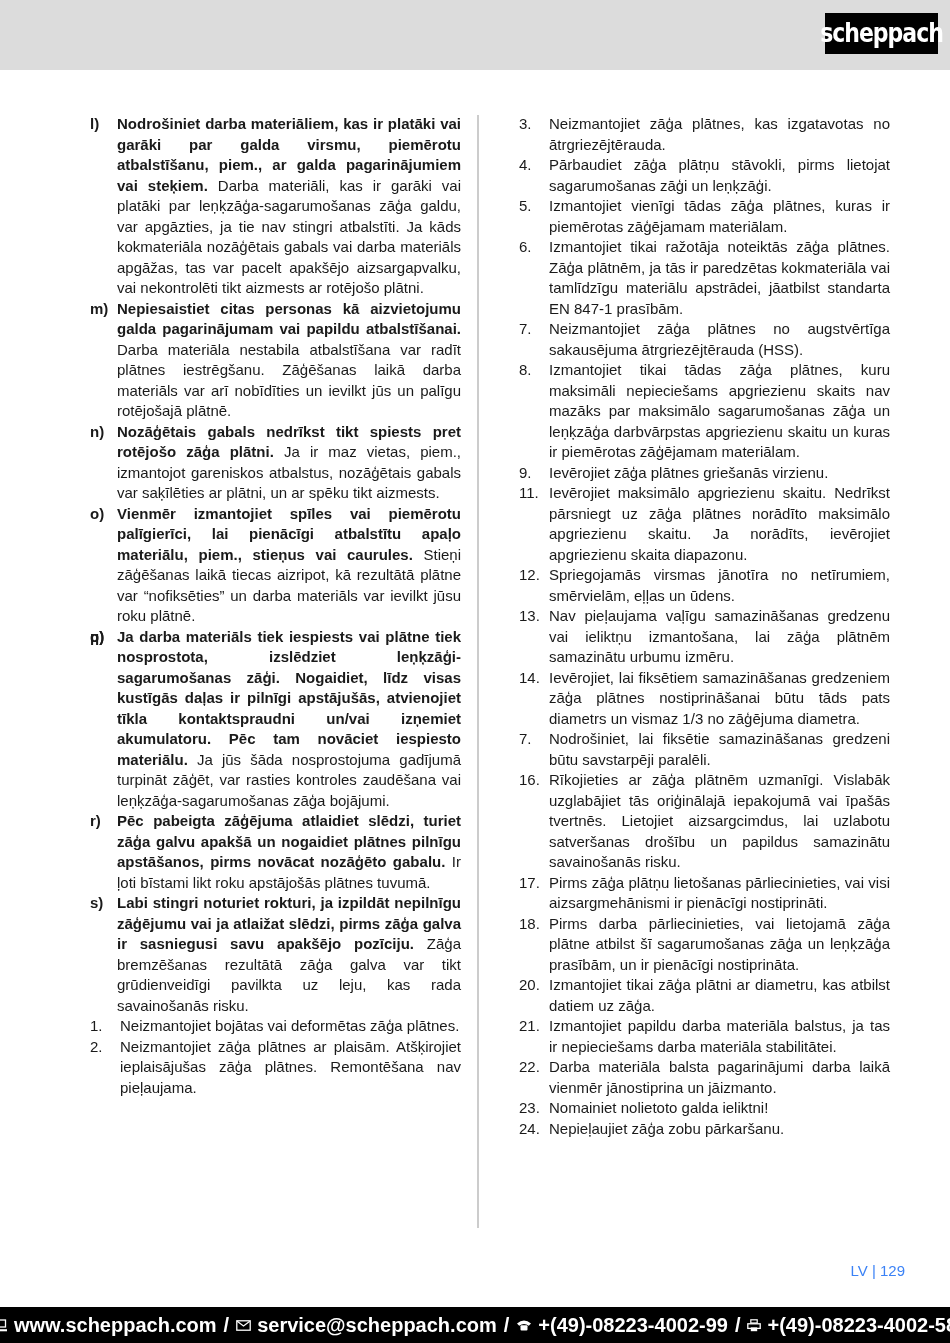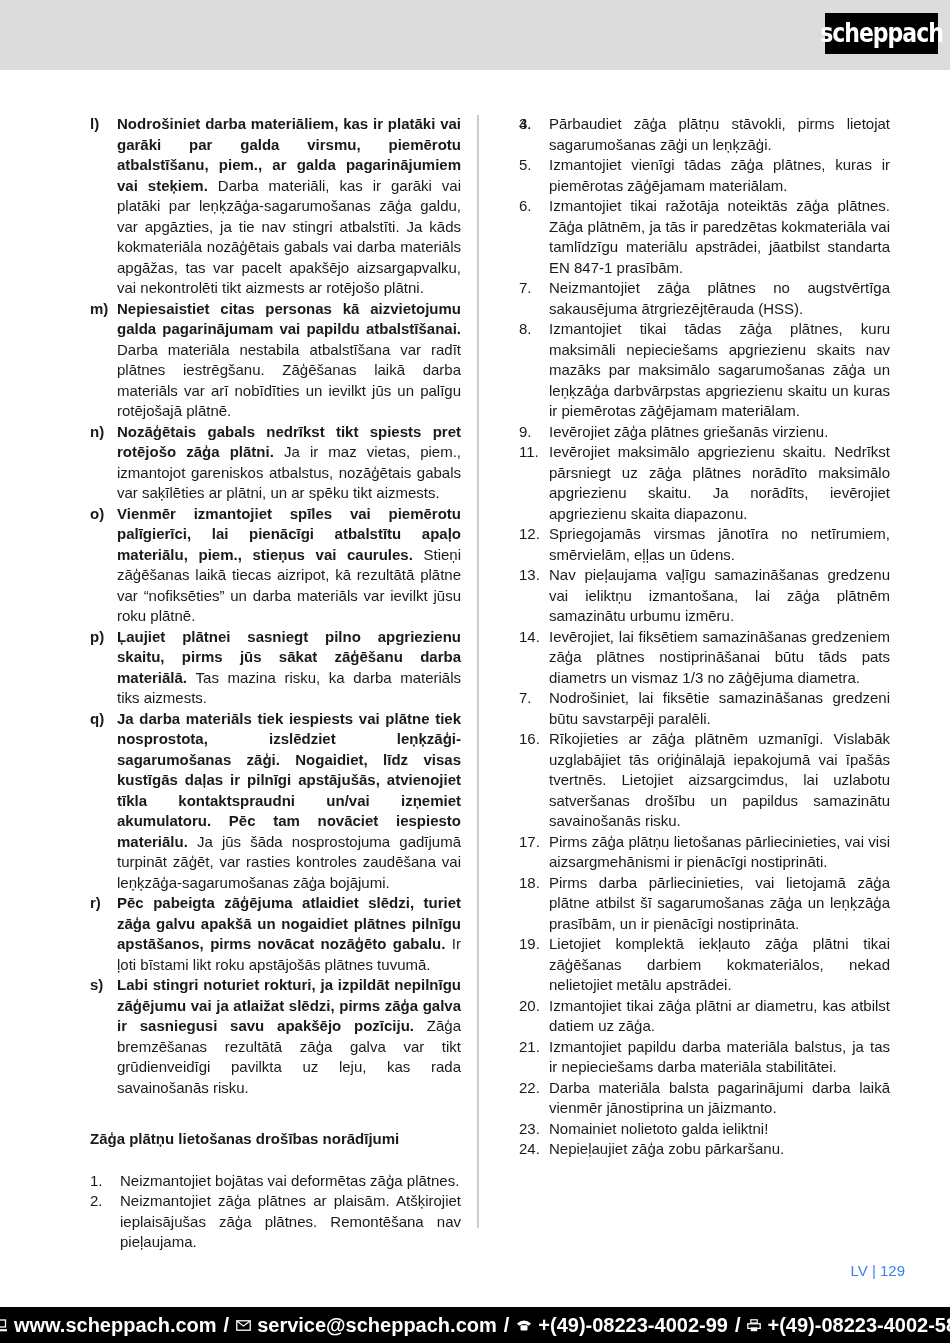--- a/index.html
+++ b/index.html
@@ -46,52 +46,50 @@
       <span class="logo-text">scheppach</span>
     </div>
   </div>
 
   <div class="col col-left">
     <div class="lettered">
         <p class="li"><span class="li-label">l)</span><span class="li-body"><b>Nodrošiniet darba materiāliem, kas ir platāki vai garāki par galda virsmu, piemērotu atbalstīšanu, piem., ar galda pagarinājumiem vai steķiem. </b>Darba materiāli, kas ir garāki vai platāki par leņķzāģa-sagarumošanas zāģa galdu, var apgāzties, ja tie nav stingri atbalstīti. Ja kāds kokmateriāla nozāģētais gabals vai darba materiāls apgāžas, tas var pacelt apakšējo aizsargapvalku, vai nekontrolēti tikt aizmests ar rotējošo plātni.</span></p>
         <p class="li"><span class="li-label">m)</span><span class="li-body"><b>Nepiesaistiet citas personas kā aizvietojumu galda pagarinājumam vai papildu atbalstīšanai. </b>Darba materiāla nestabila atbalstīšana var radīt plātnes iestrēgšanu. Zāģēšanas laikā darba materiāls var arī nobīdīties un ievilkt jūs un palīgu rotējošajā plātnē.</span></p>
         <p class="li"><span class="li-label">n)</span><span class="li-body"><b>Nozāģētais gabals nedrīkst tikt spiests pret rotējošo zāģa plātni. </b>Ja ir maz vietas, piem., izmantojot gareniskos atbalstus, nozāģētais gabals var saķīlēties ar plātni, un ar spēku tikt aizmests.</span></p>
         <p class="li"><span class="li-label">o)</span><span class="li-body"><b>Vienmēr izmantojiet spīles vai piemērotu palīgierīci, lai pienācīgi atbalstītu apaļo materiālu, piem., stieņus vai caurules. </b>Stieņi zāģēšanas laikā tiecas aizripot, kā rezultātā plātne var “nofiksēties” un darba materiāls var ievilkt jūsu roku plātnē.</span></p>
-        <p class="li"><span class="li-label">p)</span><span class="li-body"><b>Ļaujiet plātnei sasniegt pilno apgriezienu skaitu, pirms jūs sākat zāģēšanu darba materiālā. </b>Tas mazina risku, ka darba materiāls tiks aizmests.</span></p>
+        <p class="li"><span class="li-label">p)</span></p>
         <p class="li"><span class="li-label">q)</span><span class="li-body"><b>Ja darba materiāls tiek iespiests vai plātne tiek nosprostota, izslēdziet leņķzāģi-sagarumošanas zāģi. Nogaidiet, līdz visas kustīgās daļas ir pilnīgi apstājušās, atvienojiet tīkla kontaktspraudni un/vai izņemiet akumulatoru. Pēc tam novāciet iespiesto materiālu. </b>Ja jūs šāda nosprostojuma gadījumā turpināt zāģēt, var rasties kontroles zaudēšana vai leņķzāģa-sagarumošanas zāģa bojājumi.</span></p>
         <p class="li"><span class="li-label">r)</span><span class="li-body"><b>Pēc pabeigta zāģējuma atlaidiet slēdzi, turiet zāģa galvu apakšā un nogaidiet plātnes pilnīgu apstāšanos, pirms novācat nozāģēto gabalu. </b>Ir ļoti bīstami likt roku apstājošās plātnes tuvumā.</span></p>
         <p class="li"><span class="li-label">s)</span><span class="li-body"><b>Labi stingri noturiet rokturi, ja izpildāt nepilnīgu zāģējumu vai ja atlaižat slēdzi, pirms zāģa galva ir sasniegusi savu apakšējo pozīciju. </b>Zāģa bremzēšanas rezultātā zāģa galva var tikt grūdienveidīgi pavilkta uz leju, kas rada savainošanās risku.</span></p>
       </div>
-    <div class="section-heading">Zāģa plātņu lietošanas drošības norādījumi</div>
     <div class="numbered">
         <p class="li"><span class="li-label">1.</span><span class="li-body">Neizmantojiet bojātas vai deformētas zāģa plātnes.</span></p>
         <p class="li"><span class="li-label">2.</span><span class="li-body">Neizmantojiet zāģa plātnes ar plaisām. Atšķirojiet ieplaisājušas zāģa plātnes. Remontēšana nav pieļaujama.</span></p>
       </div>
   </div>
 
   <div class="divider"></div>
 
   <div class="col col-right">
     <div class="numbered">
-        <p class="li"><span class="li-label">3.</span></p>
+        <p class="li"><span class="li-label">3.</span><span class="li-body">Neizmantojiet zāģa plātnes, kas izgatavotas no ātrgriezējtērauda.</span></p>
         <p class="li"><span class="li-label">4.</span><span class="li-body">Pārbaudiet zāģa plātņu stāvokli, pirms lietojat sagarumošanas zāģi un leņķzāģi.</span></p>
         <p class="li"><span class="li-label">5.</span><span class="li-body">Izmantojiet vienīgi tādas zāģa plātnes, kuras ir piemērotas zāģējamam materiālam.</span></p>
         <p class="li"><span class="li-label">6.</span><span class="li-body">Izmantojiet tikai ražotāja noteiktās zāģa plātnes. Zāģa plātnēm, ja tās ir paredzētas kokmateriāla vai tamlīdzīgu materiālu apstrādei, jāatbilst standarta EN 847-1 prasībām.</span></p>
         <p class="li"><span class="li-label">7.</span><span class="li-body">Neizmantojiet zāģa plātnes no augstvērtīga sakausējuma ātrgriezējtērauda (HSS).</span></p>
         <p class="li"><span class="li-label">8.</span><span class="li-body">Izmantojiet tikai tādas zāģa plātnes, kuru maksimāli nepieciešams apgriezienu skaits nav mazāks par maksimālo sagarumošanas zāģa un leņķzāģa darbvārpstas apgriezienu skaitu un kuras ir piemērotas zāģējamam materiālam.</span></p>
         <p class="li"><span class="li-label">9.</span><span class="li-body">Ievērojiet zāģa plātnes griešanās virzienu.</span></p>
         <p class="li"><span class="li-label">11.</span><span class="li-body">Ievērojiet maksimālo apgriezienu skaitu. Nedrīkst pārsniegt uz zāģa plātnes norādīto maksimālo apgriezienu skaitu. Ja norādīts, ievērojiet apgriezienu skaita diapazonu.</span></p>
         <p class="li"><span class="li-label">12.</span><span class="li-body">Spriegojamās virsmas jānotīra no netīrumiem, smērvielām, eļļas un ūdens.</span></p>
         <p class="li"><span class="li-label">13.</span><span class="li-body">Nav pieļaujama vaļīgu samazināšanas gredzenu vai ieliktņu izmantošana, lai zāģa plātnēm samazinātu urbumu izmēru.</span></p>
         <p class="li"><span class="li-label">14.</span><span class="li-body">Ievērojiet, lai fiksētiem samazināšanas gredzeniem zāģa plātnes nostiprināšanai būtu tāds pats diametrs un vismaz 1/3 no zāģējuma diametra.</span></p>
         <p class="li"><span class="li-label">7.</span><span class="li-body">Nodrošiniet, lai fiksētie samazināšanas gredzeni būtu savstarpēji paralēli.</span></p>
         <p class="li"><span class="li-label">16.</span><span class="li-body">Rīkojieties ar zāģa plātnēm uzmanīgi. Vislabāk uzglabājiet tās oriģinālajā iepakojumā vai īpašās tvertnēs. Lietojiet aizsargcimdus, lai uzlabotu satveršanas drošību un papildus samazinātu savainošanās risku.</span></p>
         <p class="li"><span class="li-label">17.</span><span class="li-body">Pirms zāģa plātņu lietošanas pārliecinieties, vai visi aizsargmehānismi ir pienācīgi nostiprināti.</span></p>
         <p class="li"><span class="li-label">18.</span><span class="li-body">Pirms darba pārliecinieties, vai lietojamā zāģa plātne atbilst šī sagarumošanas zāģa un leņķzāģa prasībām, un ir pienācīgi nostiprināta.</span></p>
-        <p class="li"><span class="li-label">19.</span><span class="li-body">Lietojiet komplektā iekļauto zāģa plātni tikai zāģēšanas darbiem kokmateriālos, nekad nelietojiet metālu apstrādei.</span></p>
         <p class="li"><span class="li-label">20.</span><span class="li-body">Izmantojiet tikai zāģa plātni ar diametru, kas atbilst datiem uz zāģa.</span></p>
         <p class="li"><span class="li-label">21.</span><span class="li-body">Izmantojiet papildu darba materiāla balstus, ja tas ir nepieciešams darba materiāla stabilitātei.</span></p>
         <p class="li"><span class="li-label">22.</span><span class="li-body">Darba materiāla balsta pagarinājumi darba laikā vienmēr jānostiprina un jāizmanto.</span></p>
         <p class="li"><span class="li-label">23.</span><span class="li-body">Nomainiet nolietoto galda ieliktni!</span></p>
         <p class="li"><span class="li-label">24.</span><span class="li-body">Nepieļaujiet zāģa zobu pārkaršanu.</span></p>
       </div>
   </div>
 
   <div class="page-marker">LV | 129</div>
 

